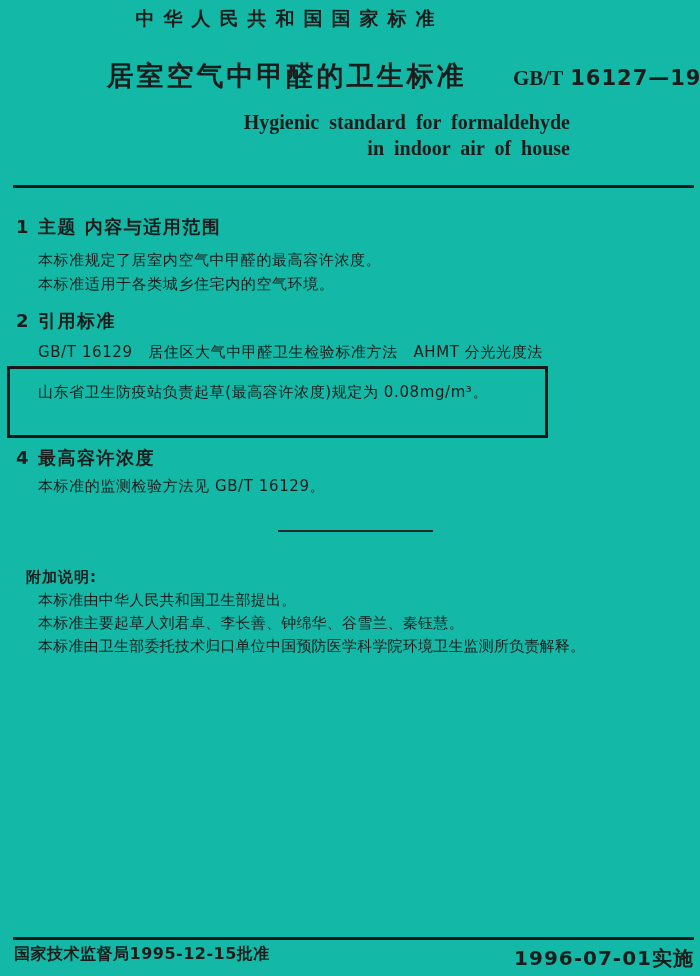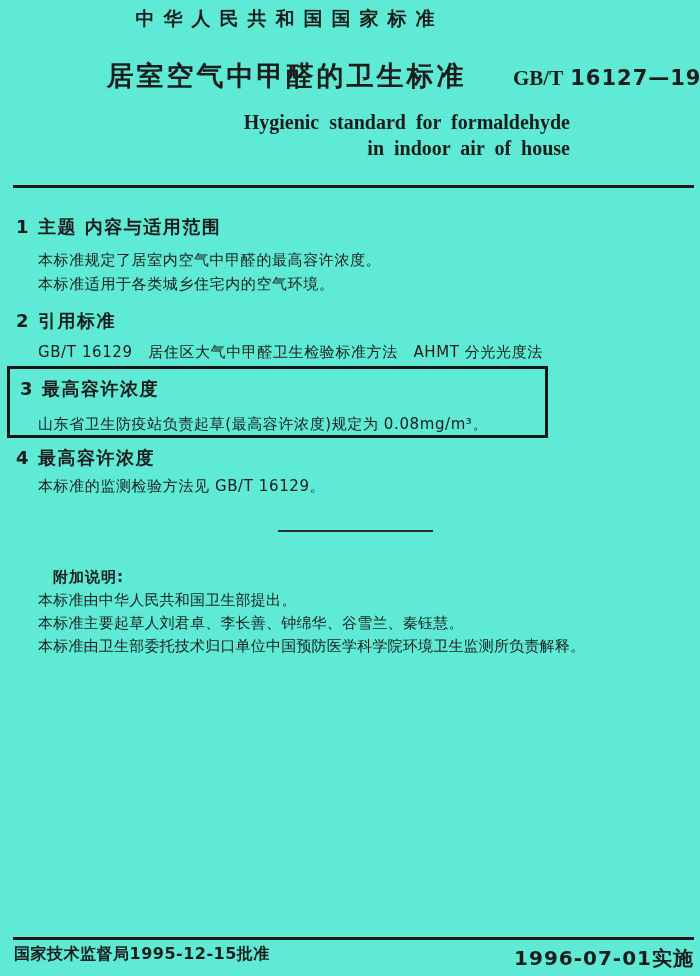--- a/index.html
+++ b/index.html
@@ -5,21 +5,21 @@
   html, body {
     margin: 0;
     padding: 0;
     background: #e8e8e8;
   }
   .page {
     position: relative;
     width: 700px;
     height: 976px;
     margin: 0 auto;
-    background: #5eead4;
+    background: #14b8a6;
     color: #1c1c1c;
     font-family: "DejaVu Sans", sans-serif;
     overflow: hidden;
   }
   .abs { position: absolute; }
 
   
   .top-label {
     top: 6px; left: 0; width: 570px;
     text-align: center;
@@ -109,21 +109,21 @@
 
   
   .addendum {
     top: 566px; left: 2px; width: 694px;
     font-size: 15px;
     letter-spacing: 0.2px;
     line-height: 23px;
   }
   .addendum-heading {
     font-weight: bold;
-    margin-left: 51px;
+    margin-left: 24px;
     letter-spacing: 1px;
   }
   .addendum p {
     margin: 0;
     text-indent: 36px;
   }
 
   
   .rule-footer {
     top: 937px; left: 13px; width: 681px; height: 2.5px;
@@ -167,23 +167,20 @@
   </div>
   <div class="abs body-p p-s1-1">本标准规定了居室内空气中甲醛的最高容许浓度。</div>
   <div class="abs body-p p-s1-2">本标准适用于各类城乡住宅内的空气环境。</div>
 
   <div class="abs sec-heading h-s2">
     <span class="sec-num">2</span><span>引用标准</span>
   </div>
   <div class="abs body-p p-s2-1">GB/T 16129　居住区大气中甲醛卫生检验标准方法　AHMT 分光光度法</div>
 
   <div class="abs highlight-box">
-    <div class="sec-heading">
-      <span class="sec-num">3</span><span>最高容许浓度</span>
-    </div>
     <div class="body-p">山东省卫生防疫站负责起草(最高容许浓度)规定为 0.08mg/m³。</div>
   </div>
 
   <div class="abs sec-heading h-s4">
     <span class="sec-num">4</span><span>最高容许浓度</span>
   </div>
   <div class="abs body-p p-s4-1">本标准的监测检验方法见 GB/T 16129。</div>
 
   <div class="abs rule-short"></div>
 

